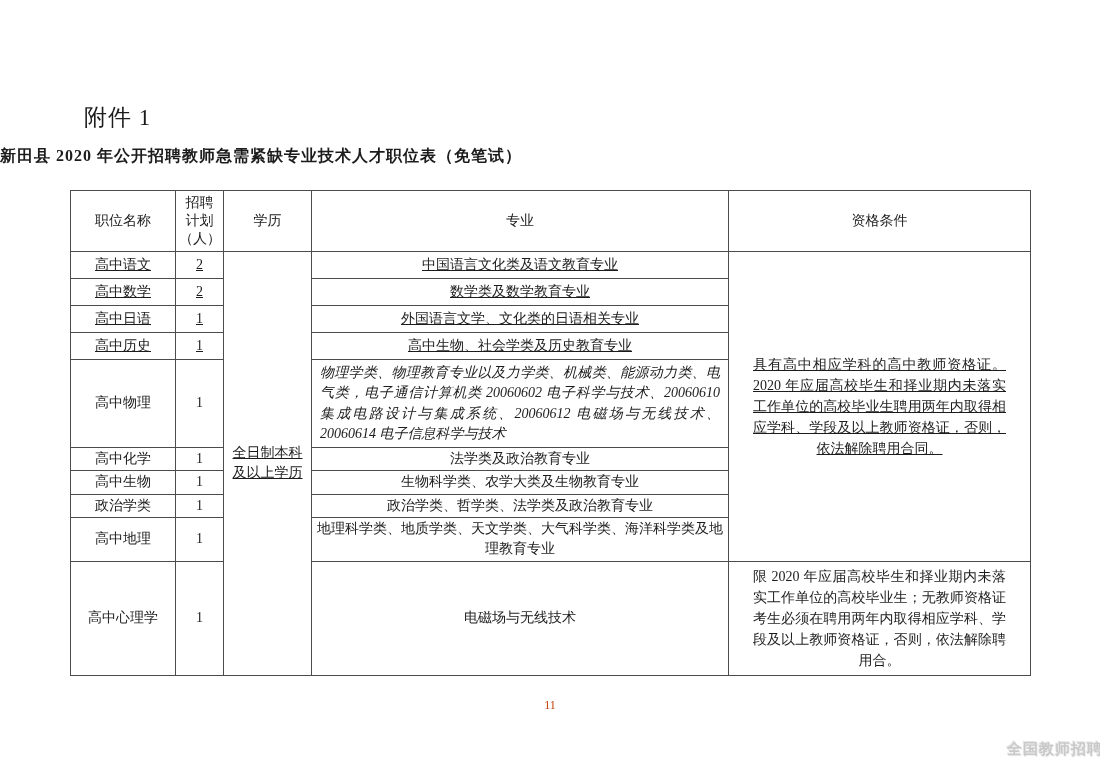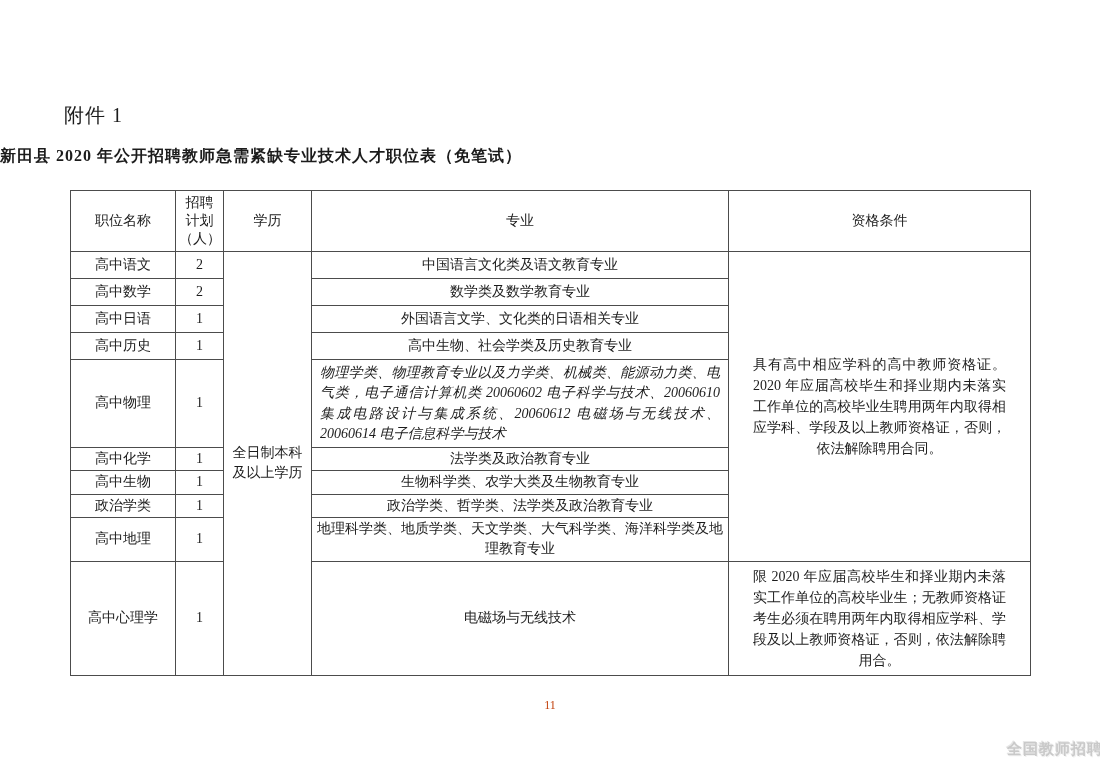--- a/index.html
+++ b/index.html
@@ -5,22 +5,22 @@
   html,body{margin:0;padding:0;background:#ffffff;}
   .page{
     position:relative;
     width:1100px;height:765px;
     background:#ffffff;
     overflow:hidden;
     font-family:"Liberation Serif","DejaVu Serif",serif;
     color:#1c1c1c;
   }
   .attachment{
-    position:absolute;left:64px;top:102px;
-    font-size:20px;letter-spacing:1px;
+    position:absolute;left:84px;top:102px;
+    font-size:23px;letter-spacing:1px;
   }
   .doc-title{
     position:absolute;left:0;top:146px;width:1100px;
     text-align:left;font-size:16px;font-weight:bold;letter-spacing:1px;
   }
   table.job-table{
     position:absolute;left:70px;top:190px;
     width:960px;
     border-collapse:collapse;
     table-layout:fixed;
@@ -34,21 +34,21 @@
     vertical-align:middle;
     line-height:1.45;
     overflow:hidden;
   }
   col.c-pos{width:105px;}
   col.c-cnt{width:48px;}
   col.c-edu{width:88px;}
   col.c-maj{width:417px;}
   col.c-qua{width:302px;}
   tr.h-head{height:61px;}
-  tr.h-s{height:27px;}
+  tr.h-s{height:27px;text-decoration:underline;}
   tr.h-phys{height:78px;}
   tr.h-xs{height:23px;}
   tr.h-geo{height:40px;}
   tr.h-psy{height:92px;}
   td.major-long{
     text-align:justify;
     text-align-last:left;
     padding:3px 8px;
     font-style:italic;
   }

